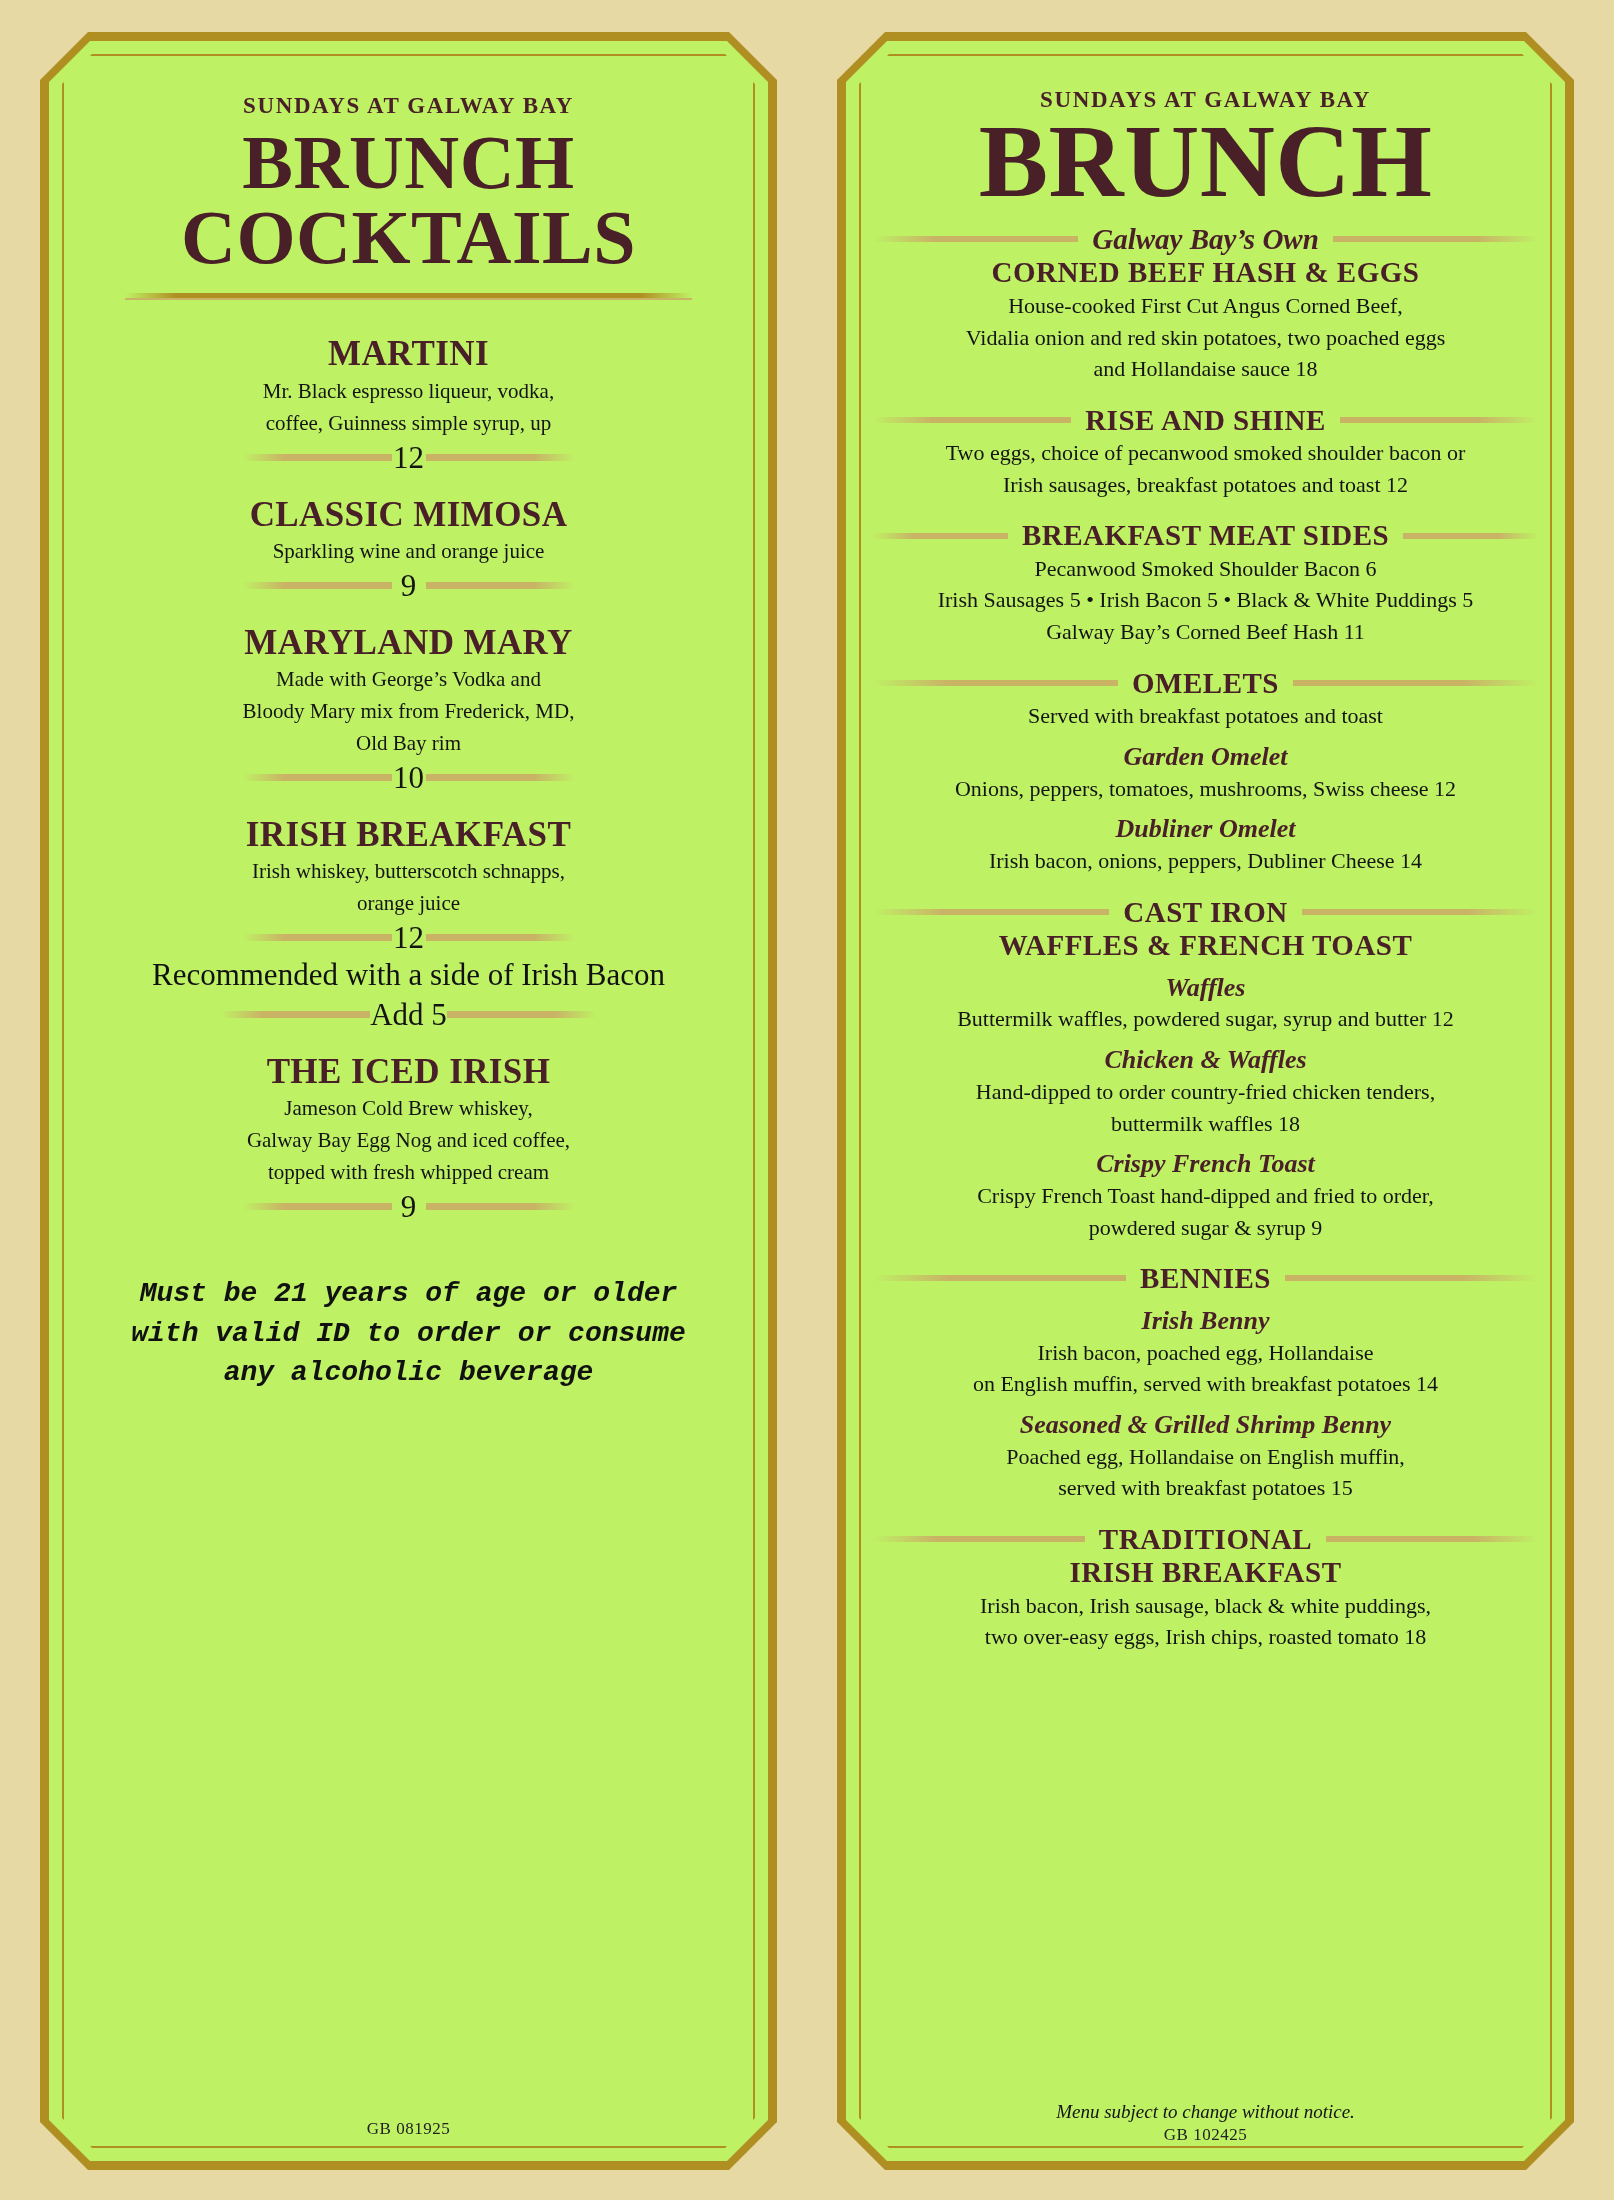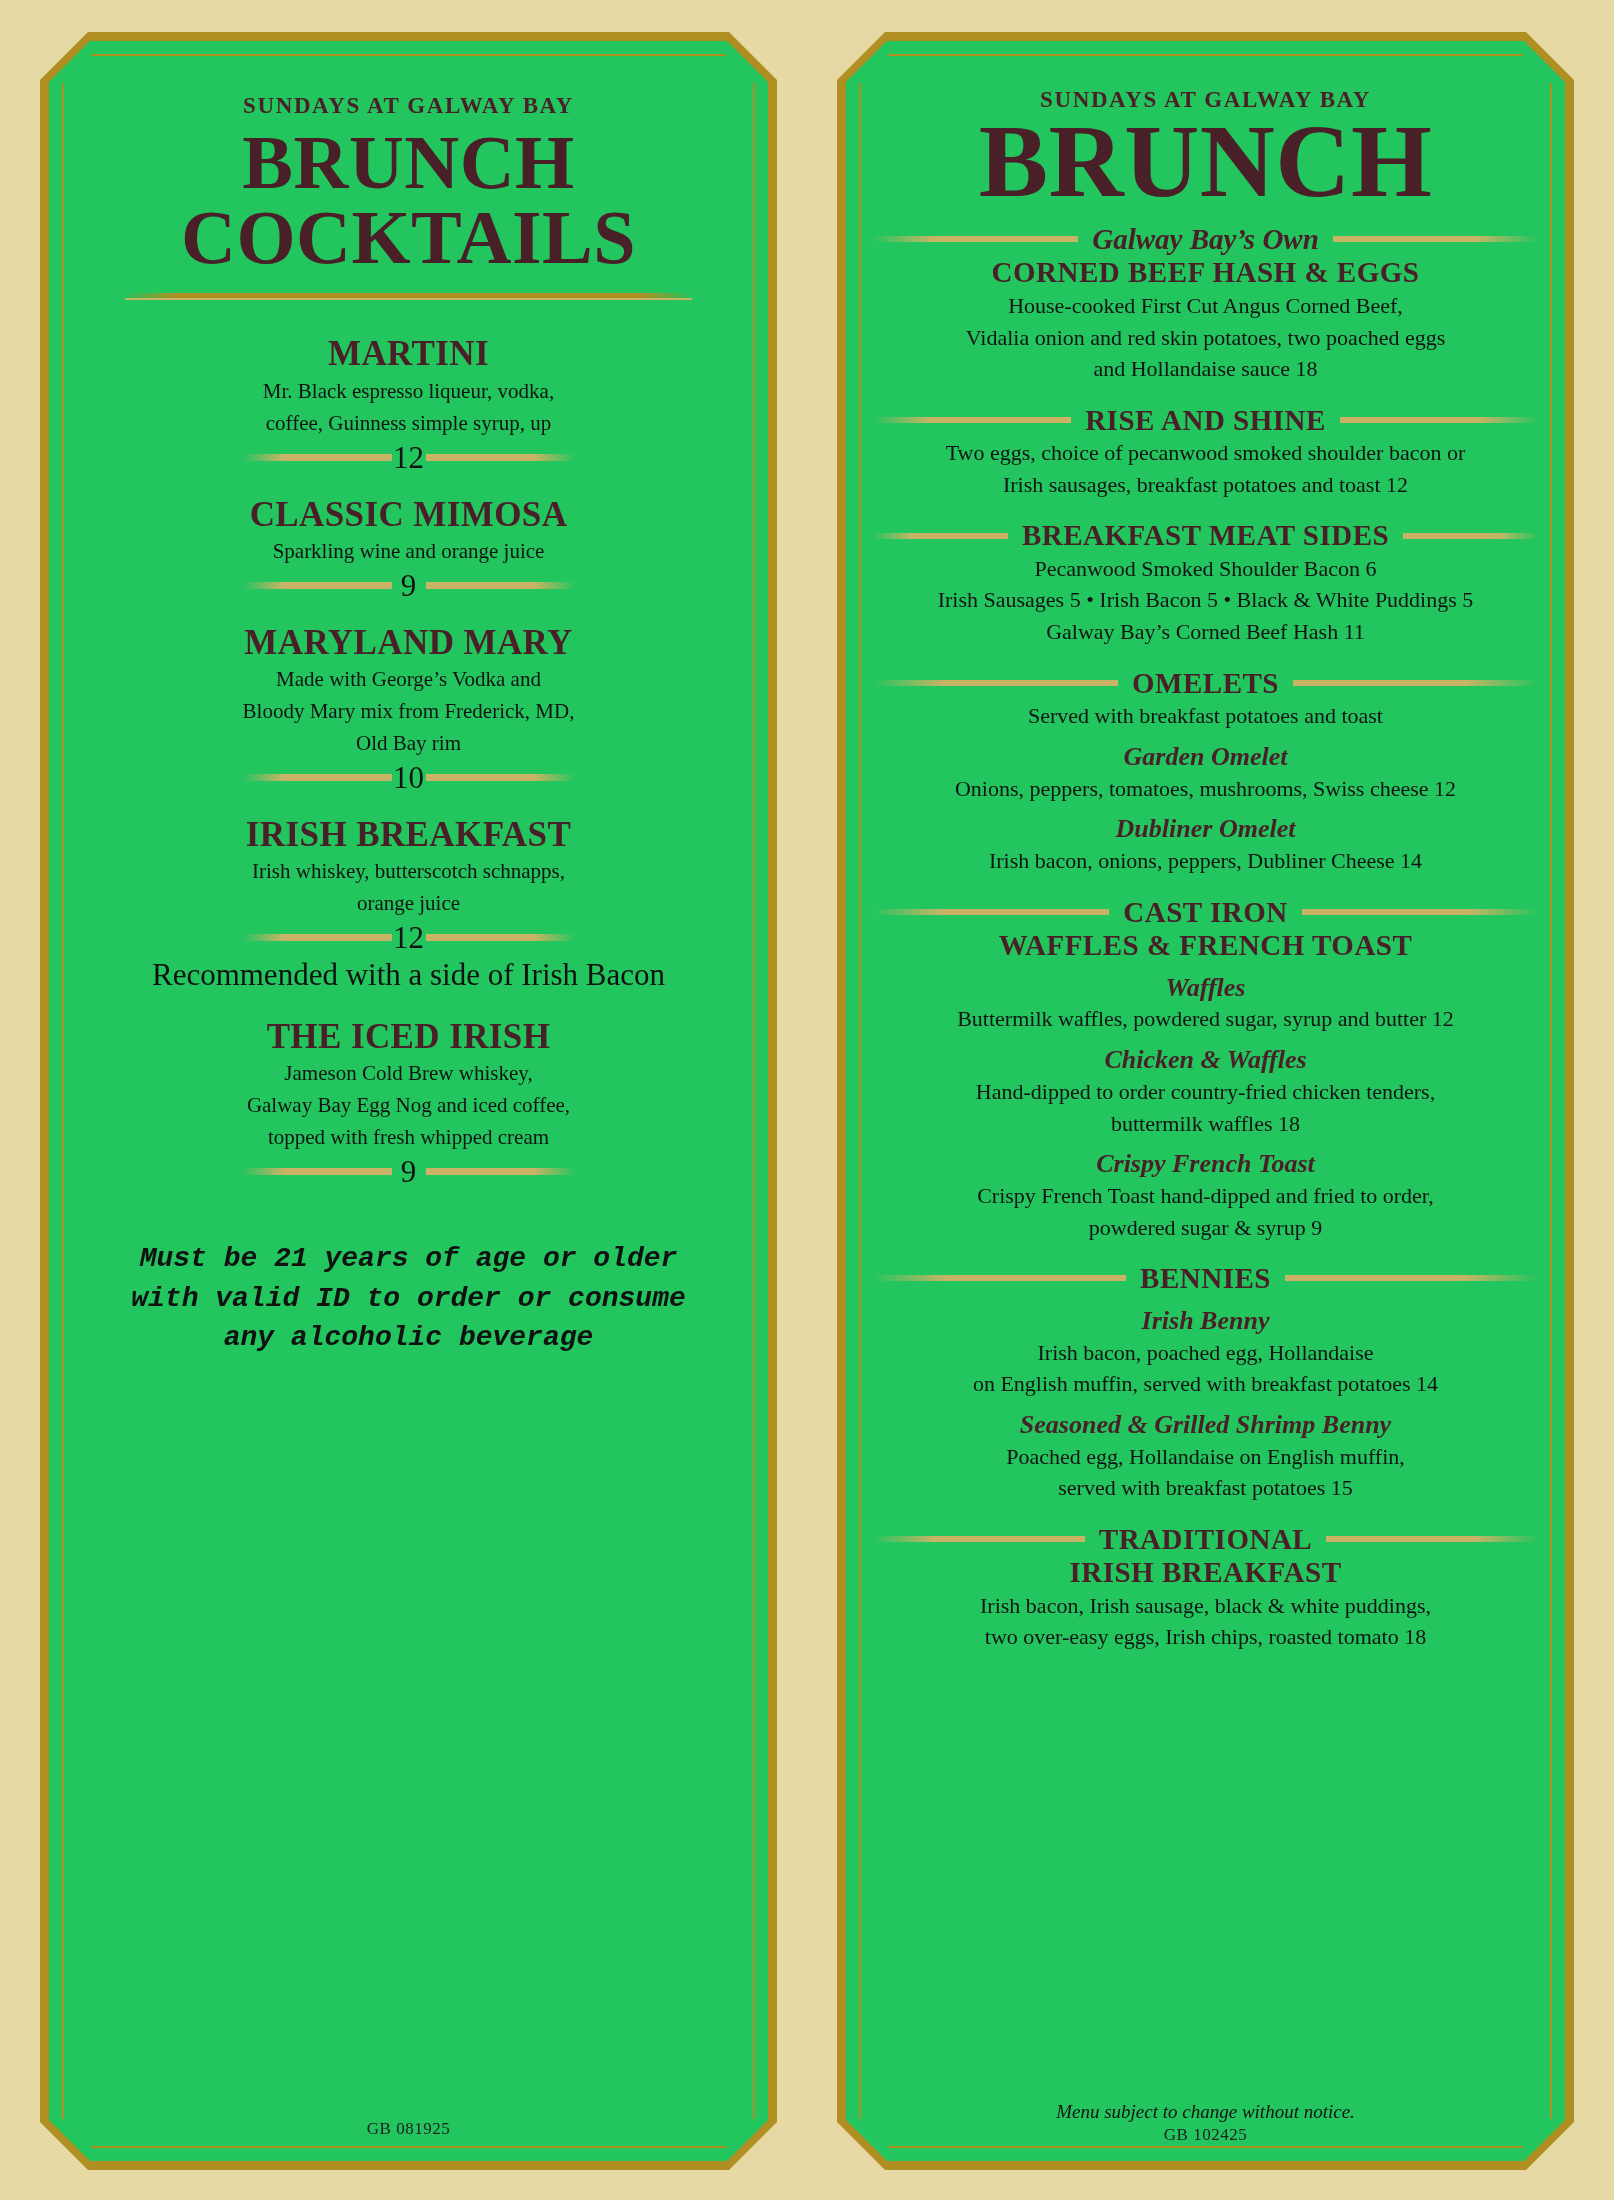--- a/index.html
+++ b/index.html
@@ -52,21 +52,21 @@
        0 calc(100% - 48px), 0 48px);
   }
 
   .panel-left .frame  { left:40px;  right:30px; top:32px; bottom:30px; }
   .panel-right .frame { left:30px;  right:40px; top:32px; bottom:30px; }
 
   
   .card {
     position:absolute;
     inset:9px;
-    background:#22c55e;
+    background:#bef264;
     -webkit-clip-path: polygon(
        41px 0,  calc(100% - 41px) 0,
        100% 41px, 100% calc(100% - 41px),
        calc(100% - 41px) 100%, 41px 100%,
        0 calc(100% - 41px), 0 41px);
     clip-path: polygon(
        41px 0,  calc(100% - 41px) 0,
        100% 41px, 100% calc(100% - 41px),
        calc(100% - 41px) 100%, 41px 100%,
        0 calc(100% - 41px), 0 41px);
@@ -365,20 +365,25 @@
               <div class="cocktail">
                 <div class="c-name">IRISH BREAKFAST</div>
                 <div class="c-desc">Irish whiskey, butterscotch schnapps,</div>
                 <div class="c-desc">orange juice</div>
                 <div class="price-row">
                   <span class="pr-line"></span>
                   <span class="pr-val">12</span>
                   <span class="pr-line right"></span>
                 </div>
                 <div class="c-note">Recommended with a side of Irish Bacon</div>
+                <div class="price-row">
+                  <span class="pr-line"></span>
+                  <span class="pr-val">Add 5</span>
+                  <span class="pr-line right"></span>
+                </div>
               </div>
 
               <div class="cocktail">
                 <div class="c-name">THE ICED IRISH</div>
                 <div class="c-desc">Jameson Cold Brew whiskey,</div>
                 <div class="c-desc">Galway Bay Egg Nog and iced coffee,</div>
                 <div class="c-desc">topped with fresh whipped cream</div>
                 <div class="price-row">
                   <span class="pr-line"></span>
                   <span class="pr-val">9</span>

